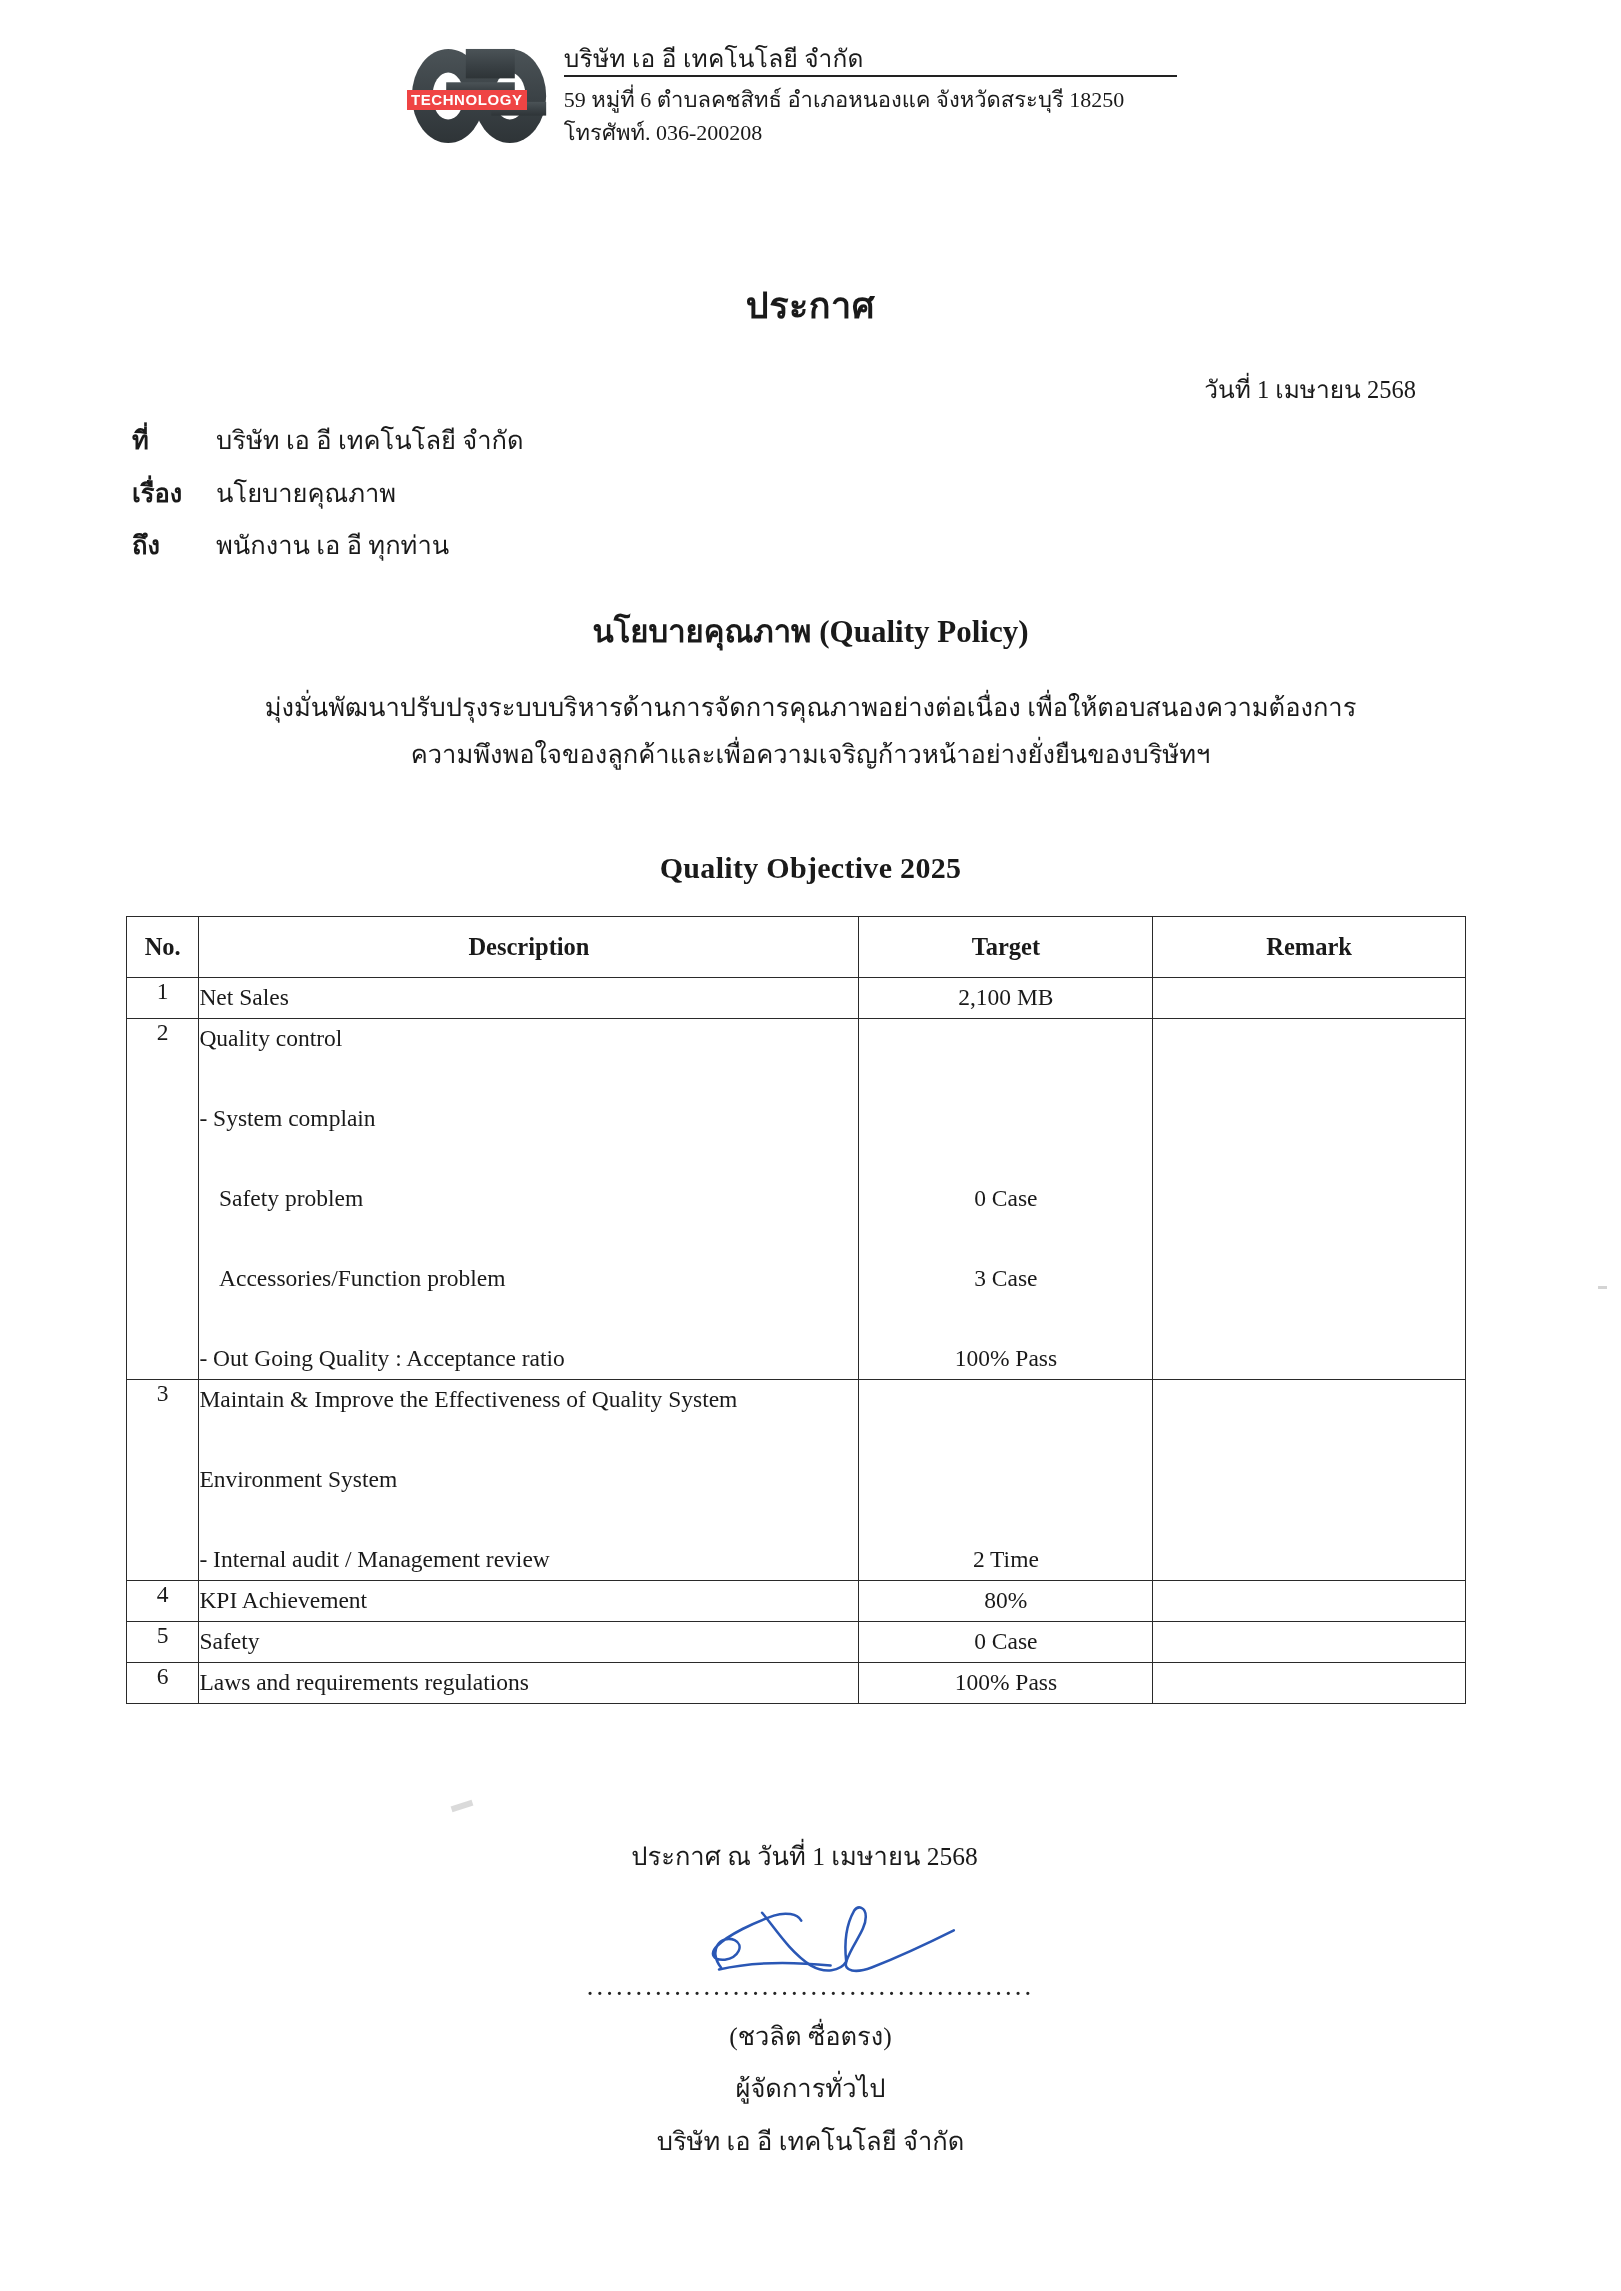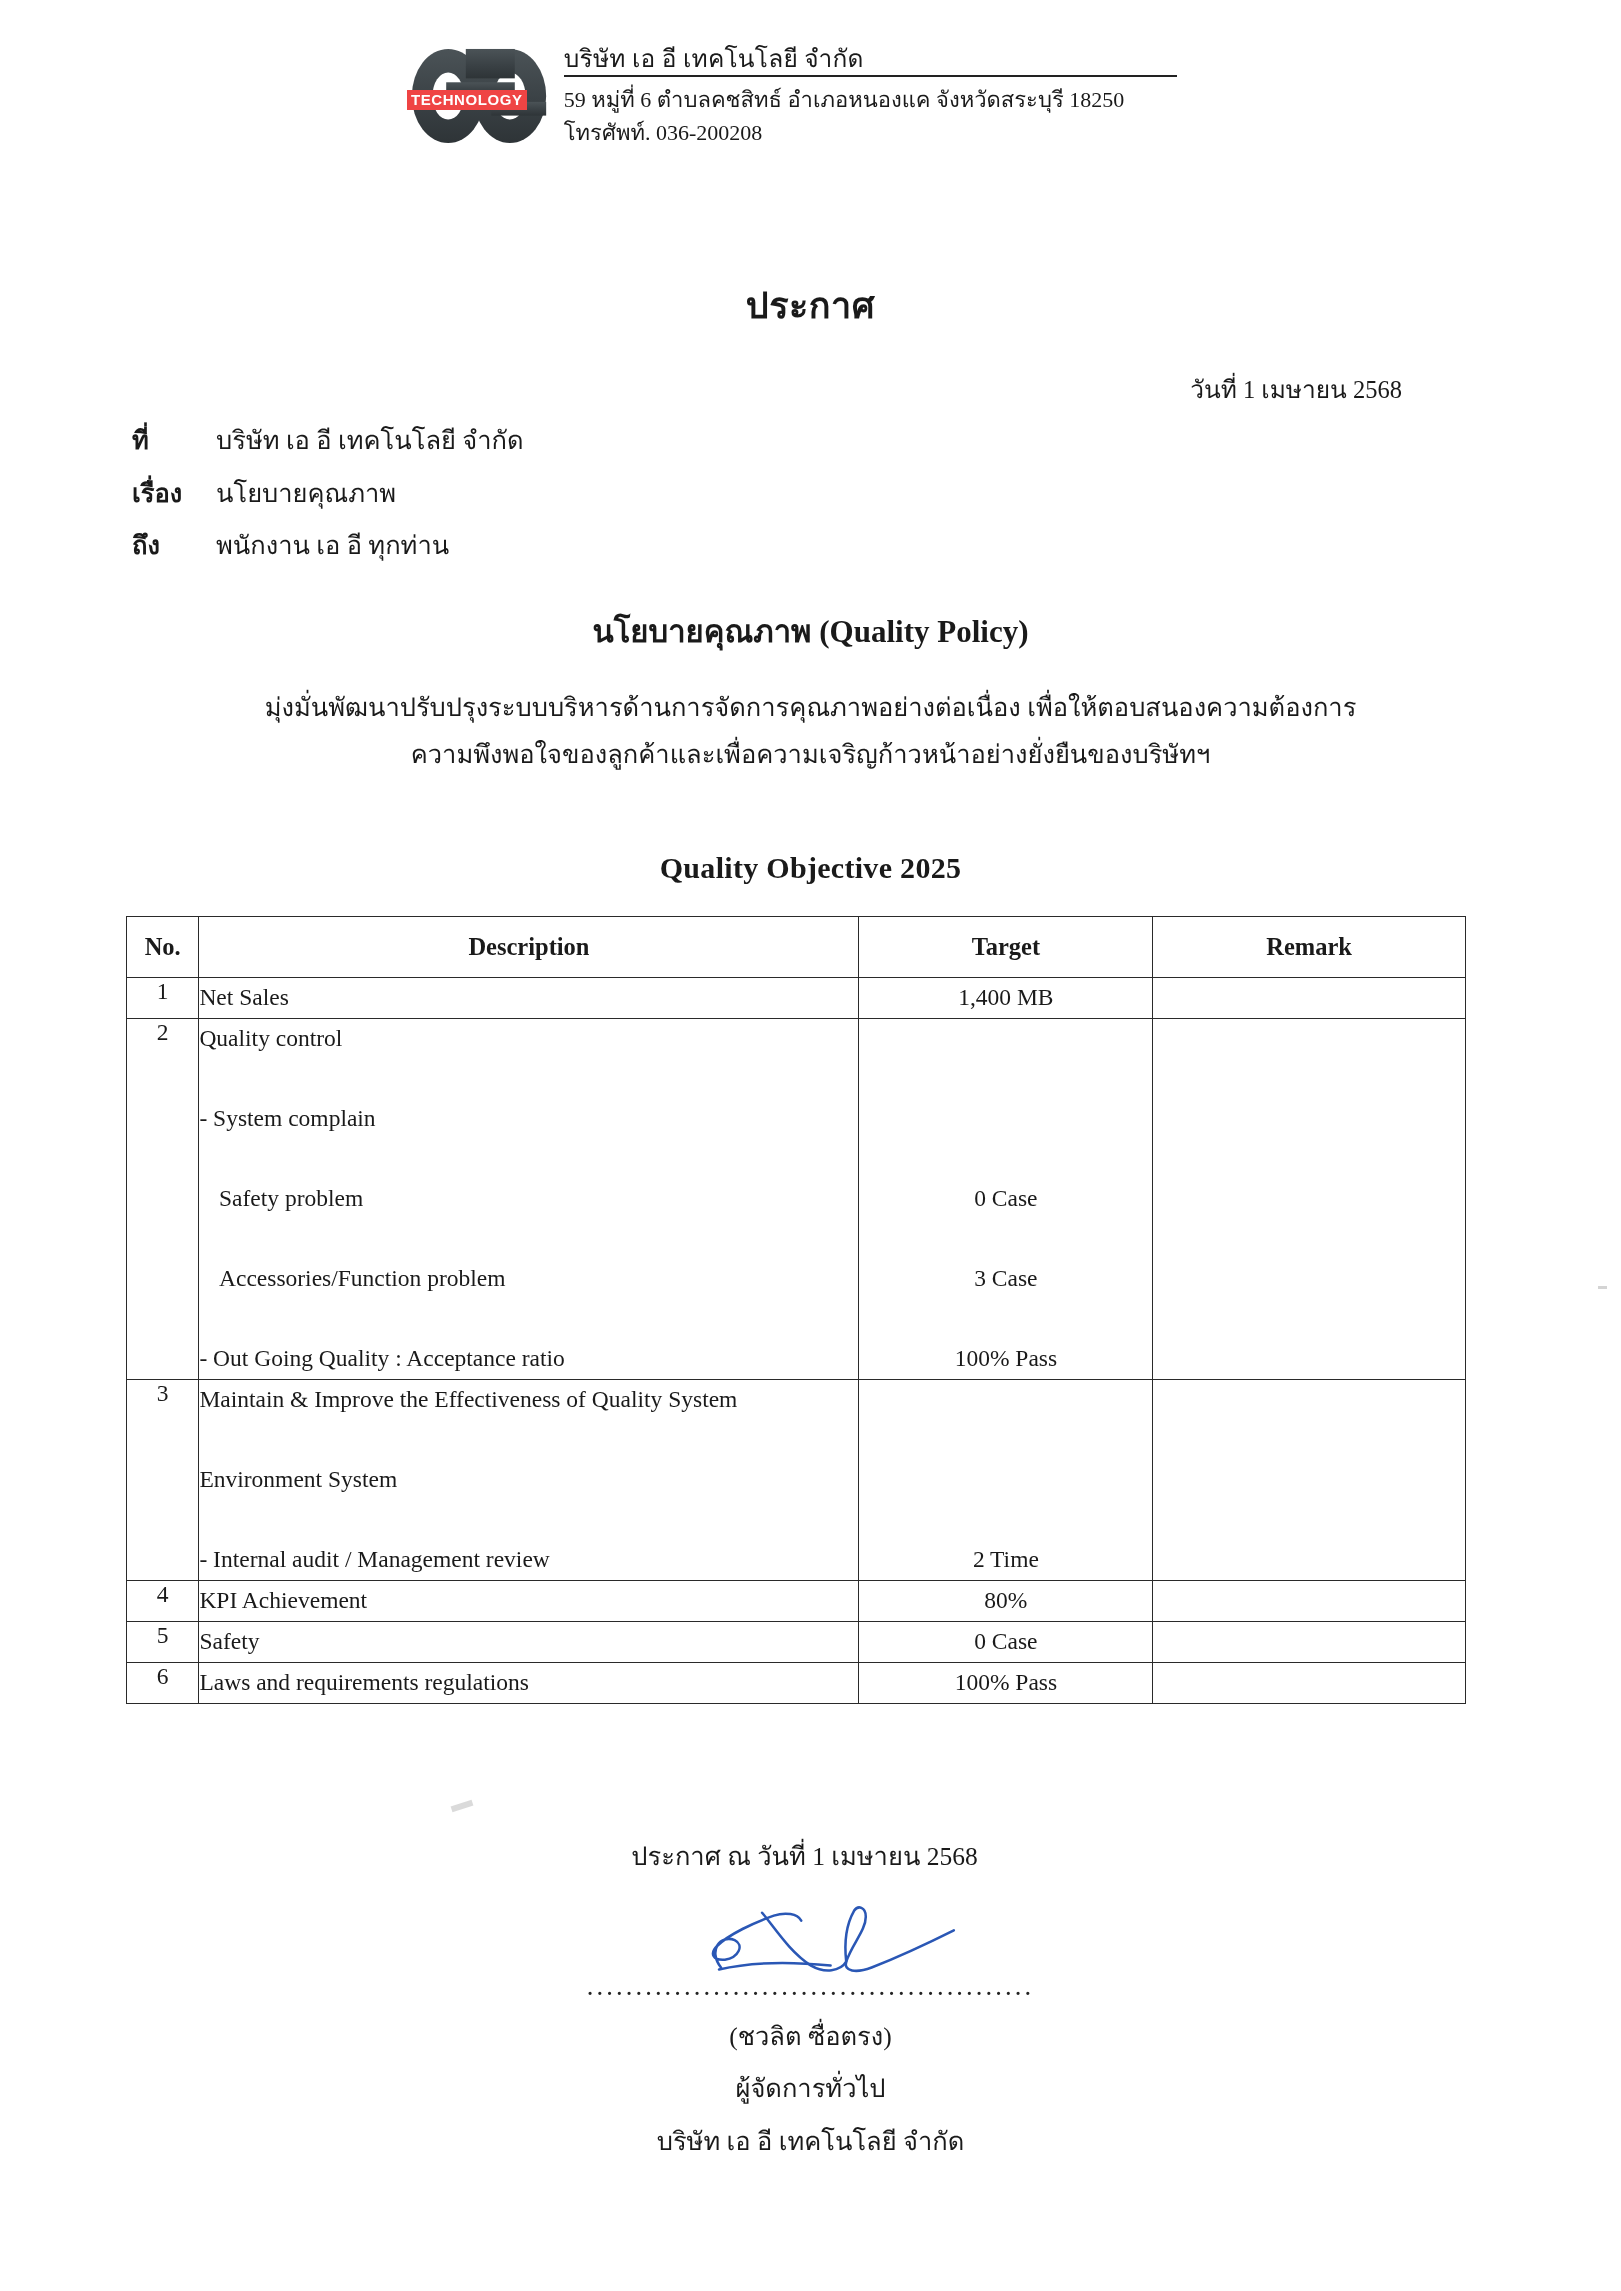--- a/index.html
+++ b/index.html
@@ -90,21 +90,21 @@
     left: 0;
     right: 0;
     top: 277px;
     text-align: center;
     font-size: 36px;
     font-weight: bold;
     letter-spacing: 0.5px;
   }
   .doc-date {
     position: absolute;
-    right: 219px;
+    right: 205px;
     top: 370px;
     font-size: 24.5px;
     white-space: nowrap;
   }
 
   
   .meta {
     position: absolute;
     left: 132px;
     top: 420px;
@@ -350,21 +350,21 @@
       <tbody id="qtable-body">
           <tr>
             <td class="cell-no">1</td>
             <td class="cell-desc">
               <div class="line-stack">
                 <div>Net Sales</div>
               </div>
             </td>
             <td class="cell-tgt">
               <div class="line-stack">
-                <div style="justify-content: center;">1,400 MB</div>
+                <div style="justify-content: center;">2,100 MB</div>
               </div>
             </td>
             <td class="cell-rmk"></td>
           </tr>
           <tr>
             <td class="cell-no">2</td>
             <td class="cell-desc">
               <div class="line-stack">
                 <div>Quality control</div>
                 <div>&nbsp;</div>

